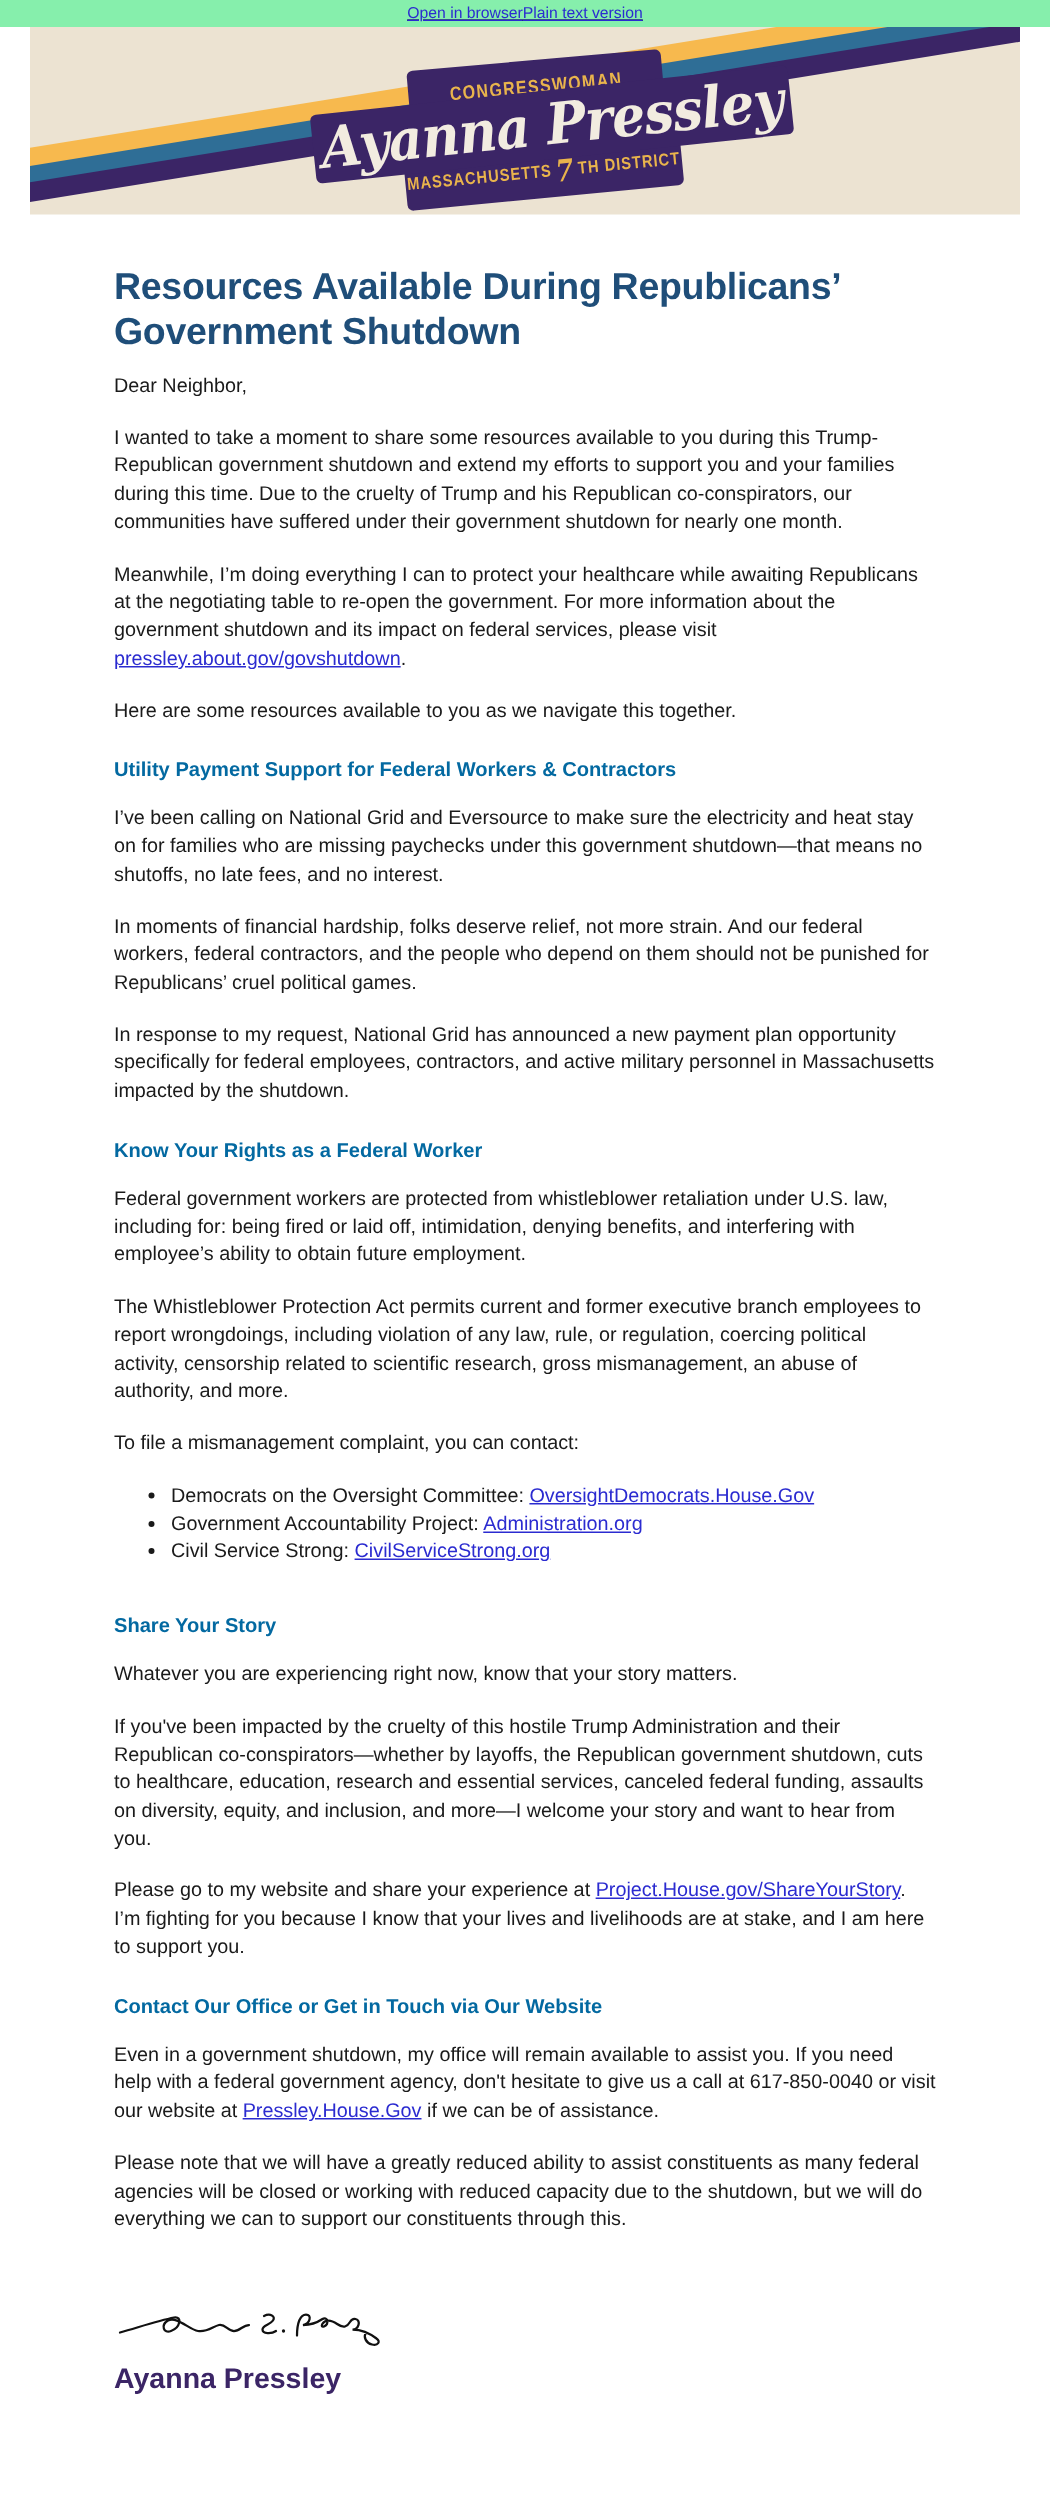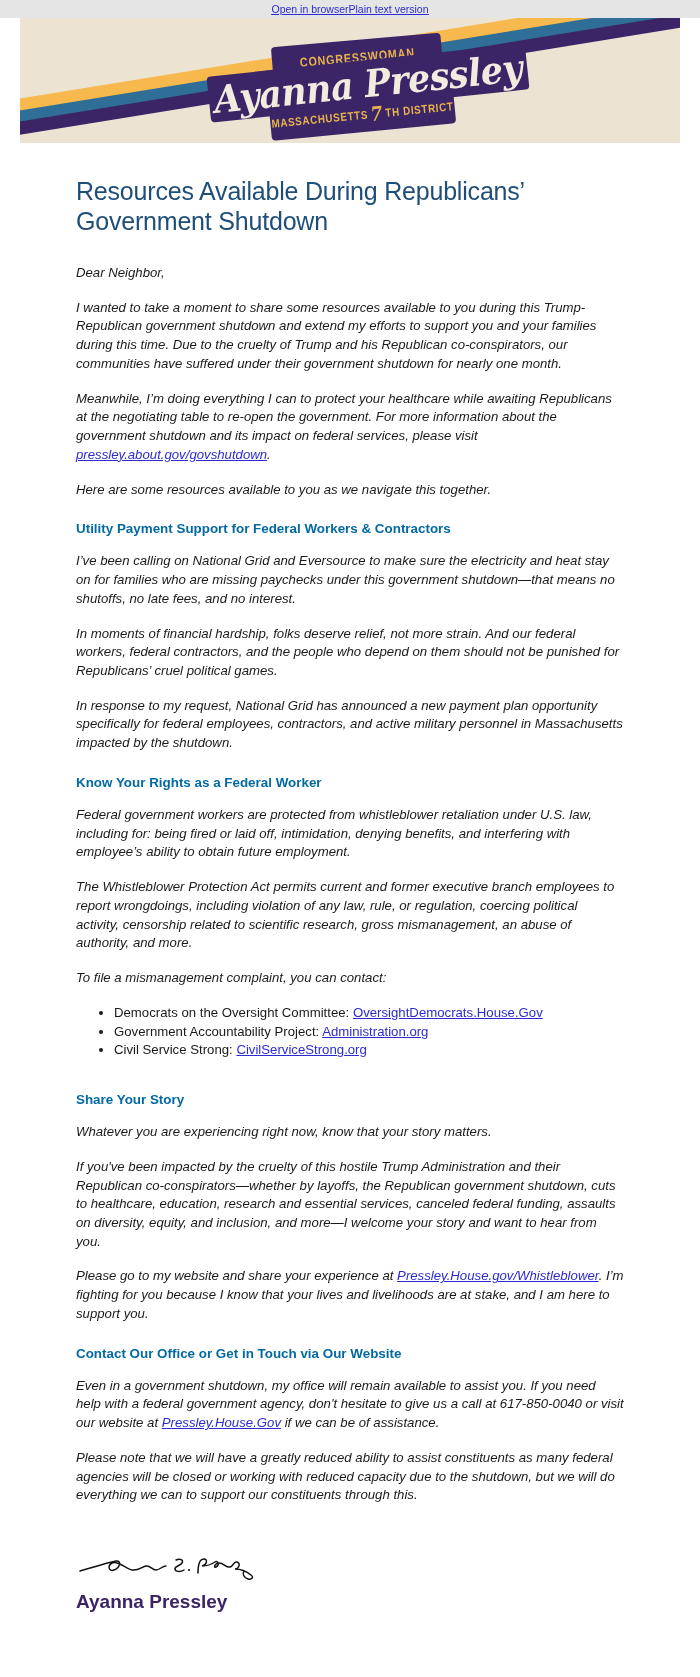--- a/index.html
+++ b/index.html
@@ -10,21 +10,21 @@
   }
   body { width: 700px; }
 
   
   .preheader {
     height: 18px;
     display: flex;
     justify-content: center;
     align-items: center;
     font-size: 10.5px;
-    background: #e5e5e5;
+    background: #86efac;
     text-decoration: underline;
   }
   .preheader a {
     color: #2b2bd0;
     text-decoration: underline;
     white-space: nowrap;
   }
 
   
   .banner {
@@ -109,30 +109,29 @@
   
   .content {
     width: 660px;
     margin: 0 auto;
     padding: 34px 56px 0 56px;
   }
   h1.title {
     color: #1f4e79;
     font-size: 25px;
     line-height: 1.18;
-    font-weight: normal;
-    margin: 0 0 28px 0;
+    font-weight: bold;
+    margin: 0 0 12px 0;
     letter-spacing: -0.2px;
   }
   p.para {
     font-size: 13.2px;
     line-height: 1.42;
     color: #1a1a1a;
     margin: 0 0 16px 0;
-    font-style: italic;
   }
   h2.subhead {
     font-size: 13.4px;
     font-weight: bold;
     color: #0369a1;
     margin: 22px 0 16px 0;
   }
   a.inline {
     color: #2b2bd0;
     text-decoration: underline;
@@ -218,21 +217,21 @@
     </li>
     <li>
       <span>Civil Service Strong: </span><a class="inline" href="#">CivilServiceStrong.org</a>
     </li>
   </ul>
 
   <h2 class="subhead">Share Your Story</h2>
   <p class="para">Whatever you are experiencing right now, know that your story matters.</p>
   <p class="para">If you've been impacted by the cruelty of this hostile Trump Administration and their Republican co-conspirators—whether by layoffs, the Republican government shutdown, cuts to healthcare, education, research and essential services, canceled federal funding, assaults on diversity, equity, and inclusion, and more—I welcome your story and want to hear from you.</p>
   <p class="para">
-    <span>Please go to my website and share your experience at </span><a class="inline" href="#">Pressley.House.gov/Whistleblower</a><span>. I’m fighting for you because I know that your lives and livelihoods are at stake, and I am here to support you.</span>
+    <span>Please go to my website and share your experience at </span><a class="inline" href="#">Project.House.gov/ShareYourStory</a><span>. I’m fighting for you because I know that your lives and livelihoods are at stake, and I am here to support you.</span>
   </p>
 
   <h2 class="subhead">Contact Our Office or Get in Touch via Our Website</h2>
   <p class="para">
     <span>Even in a government shutdown, my office will remain available to assist you. If you need help with a federal government agency, don't hesitate to give us a call at 617-850-0040 or visit our website at </span><a class="inline" href="#">Pressley.House.Gov</a><span> if we can be of assistance.</span>
   </p>
   <p class="para">Please note that we will have a greatly reduced ability to assist constituents as many federal agencies will be closed or working with reduced capacity due to the shutdown, but we will do everything we can to support our constituents through this.</p>
 
 
   <div class="sig-space"></div>

